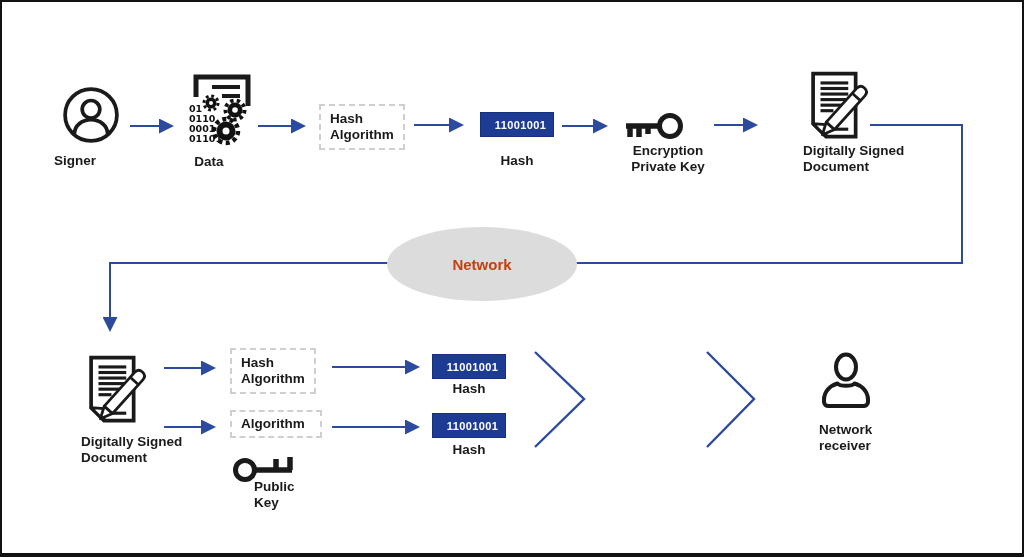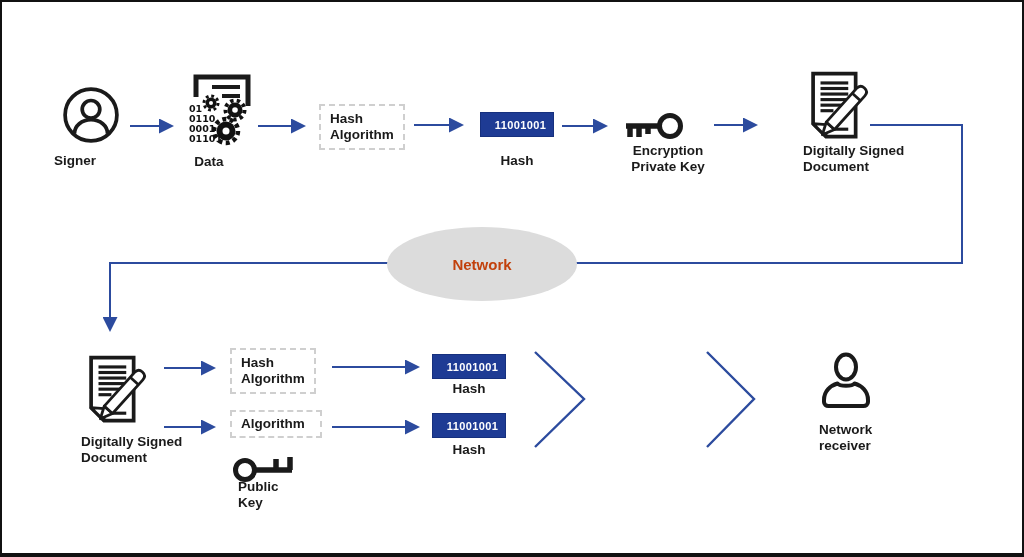--- a/index.html
+++ b/index.html
@@ -178,21 +178,21 @@
   <div class="dash-box" style="left:228px;top:408px;width:92px;height:28px">Algorithm</div>
 
   <svg class="icon" style="left:230px;top:447px" width="64" height="34" viewBox="0 0 64 34">
     <circle cx="13" cy="21" r="9.5" fill="none" stroke="#1a1a1a" stroke-width="5"></circle>
     <g stroke="#1a1a1a" stroke-width="5.5" stroke-linecap="butt">
       <line x1="22" y1="21" x2="60" y2="21"></line>
       <line x1="44" y1="21" x2="44" y2="10"></line>
       <line x1="58" y1="21" x2="58" y2="8"></line>
     </g>
   </svg>
-  <div class="caption" style="left:236px;top:477px;width:70px">Public
+  <div class="caption" style="left:252px;top:477px;width:70px">Public
 Key</div>
 
   <div class="hash-chip" style="left:430px;top:352px">11001001</div>
   <div class="caption center" style="left:426px;top:379px;width:82px">Hash</div>
 
   <div class="hash-chip" style="left:430px;top:411px">11001001</div>
   <div class="caption center" style="left:426px;top:440px;width:82px">Hash</div>
 
 
   <svg class="icon" style="left:816px;top:350px" width="56" height="66" viewBox="0 0 56 66">

